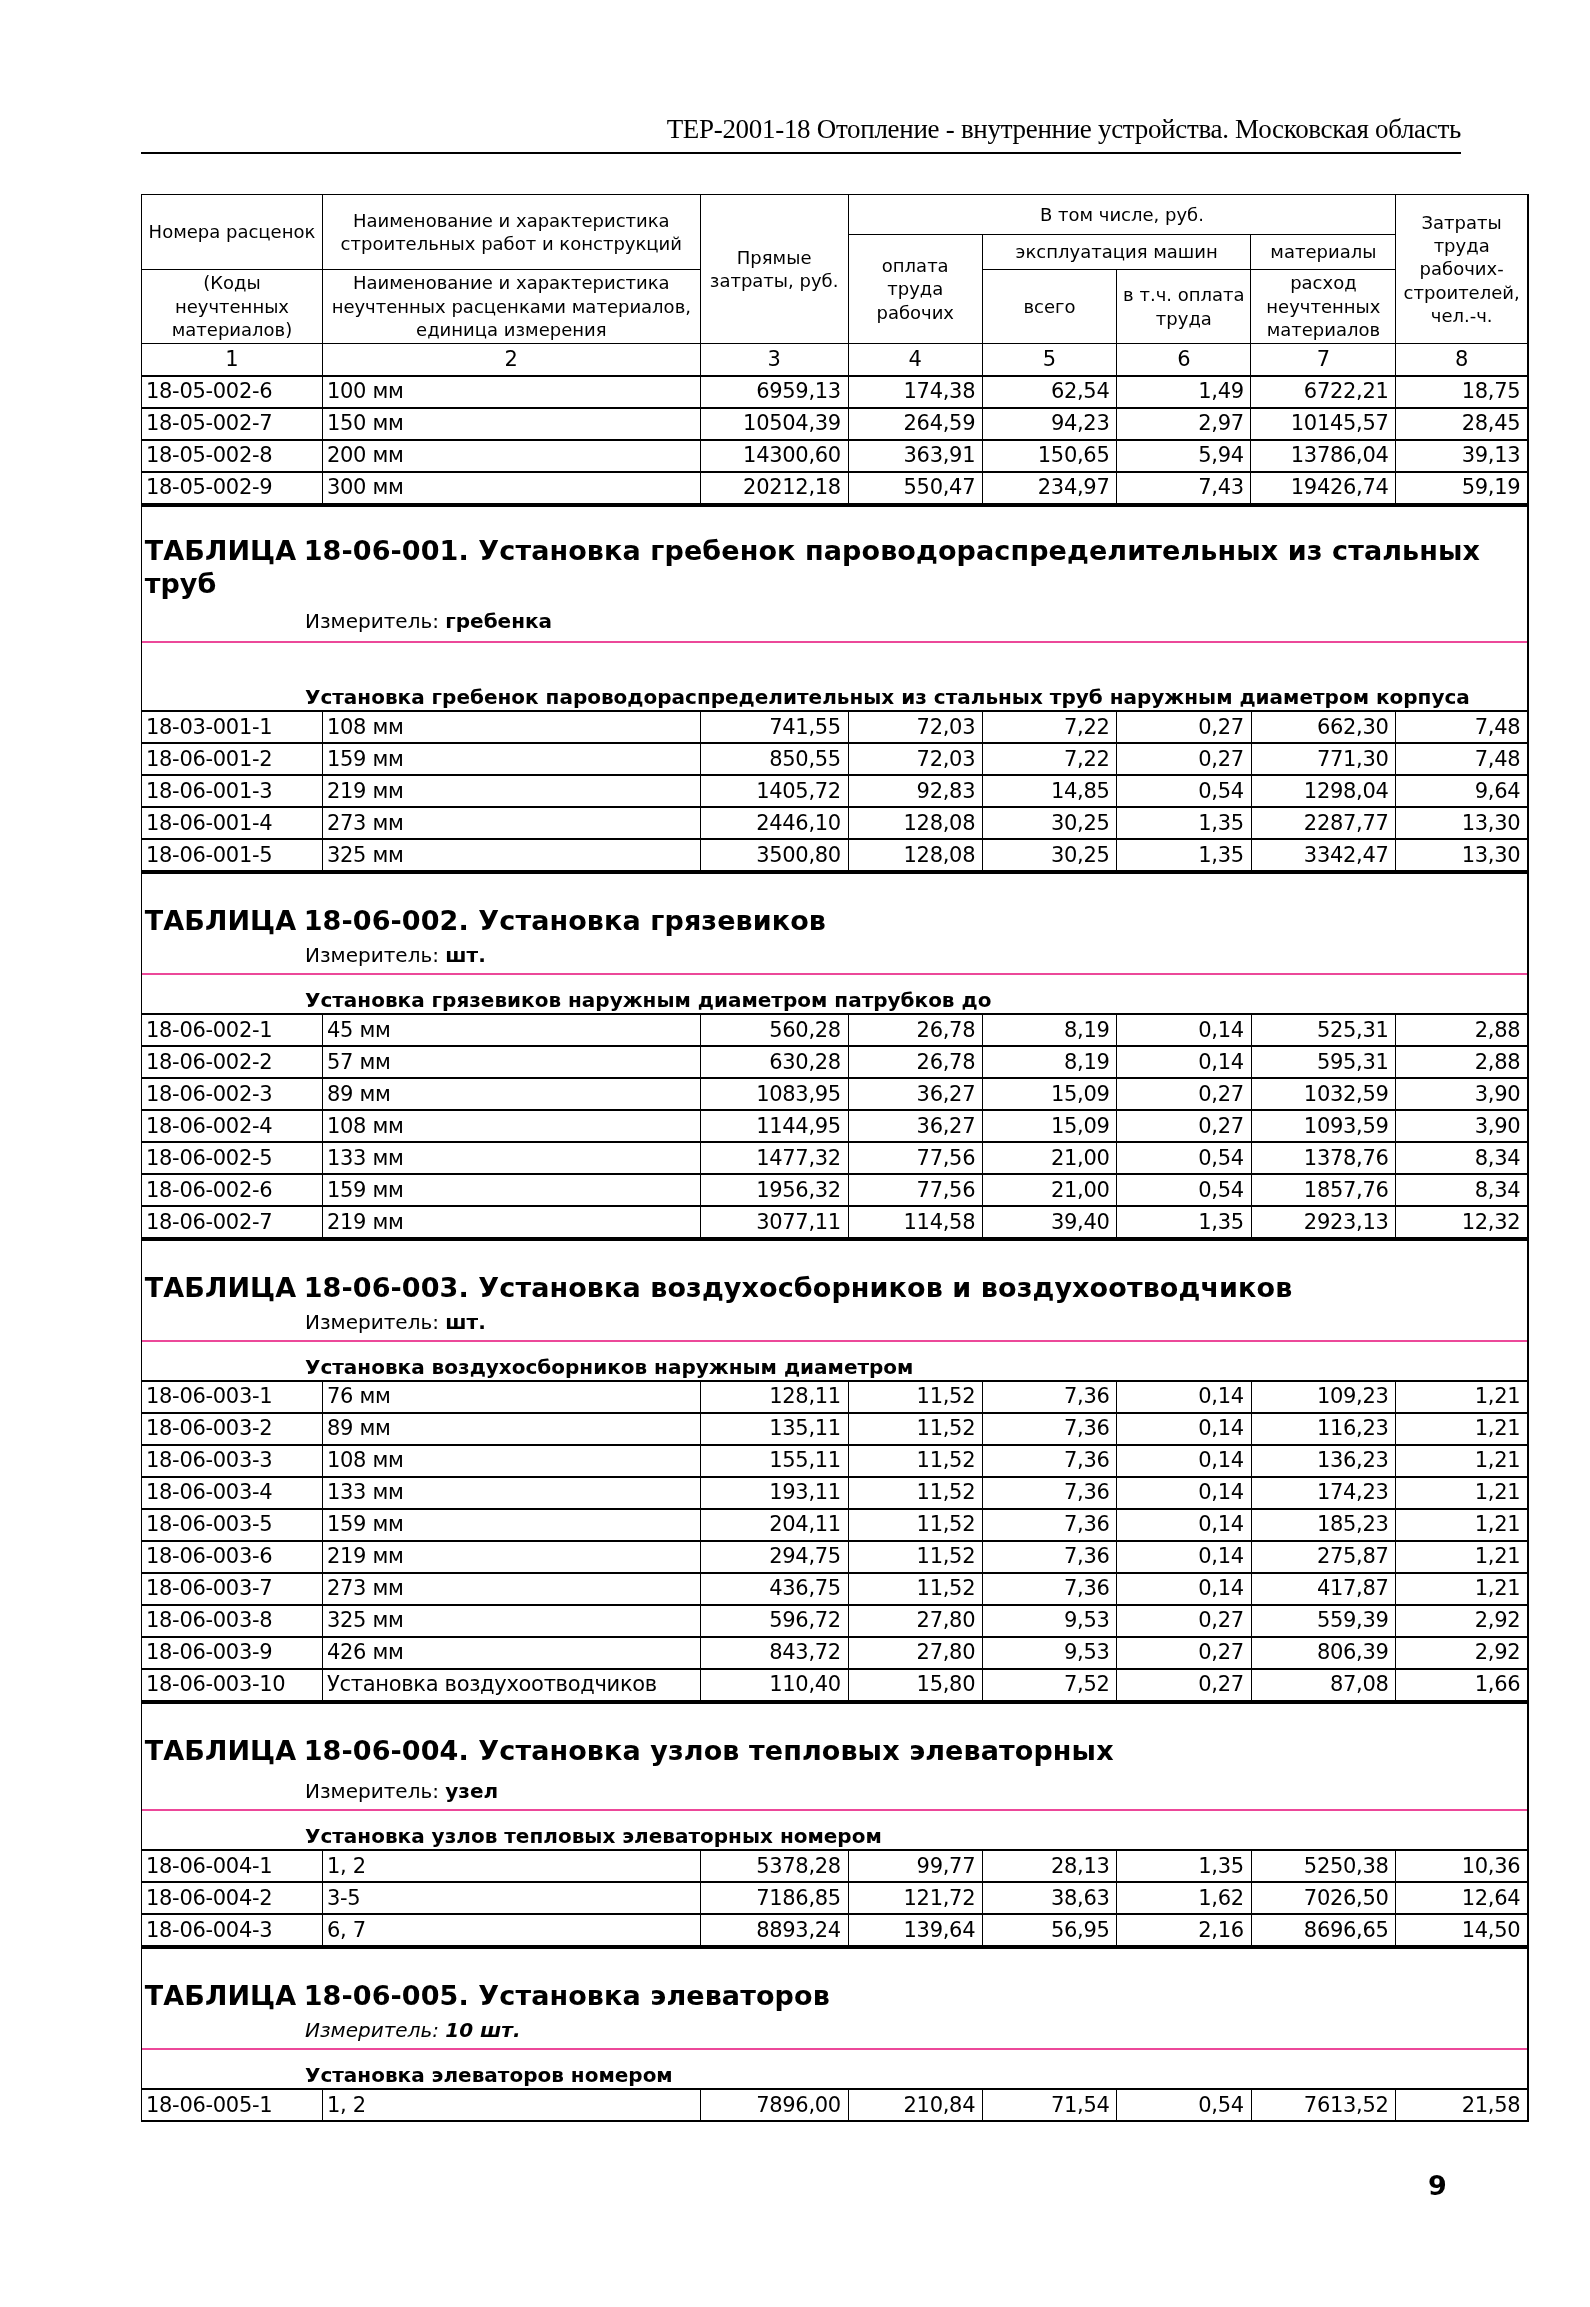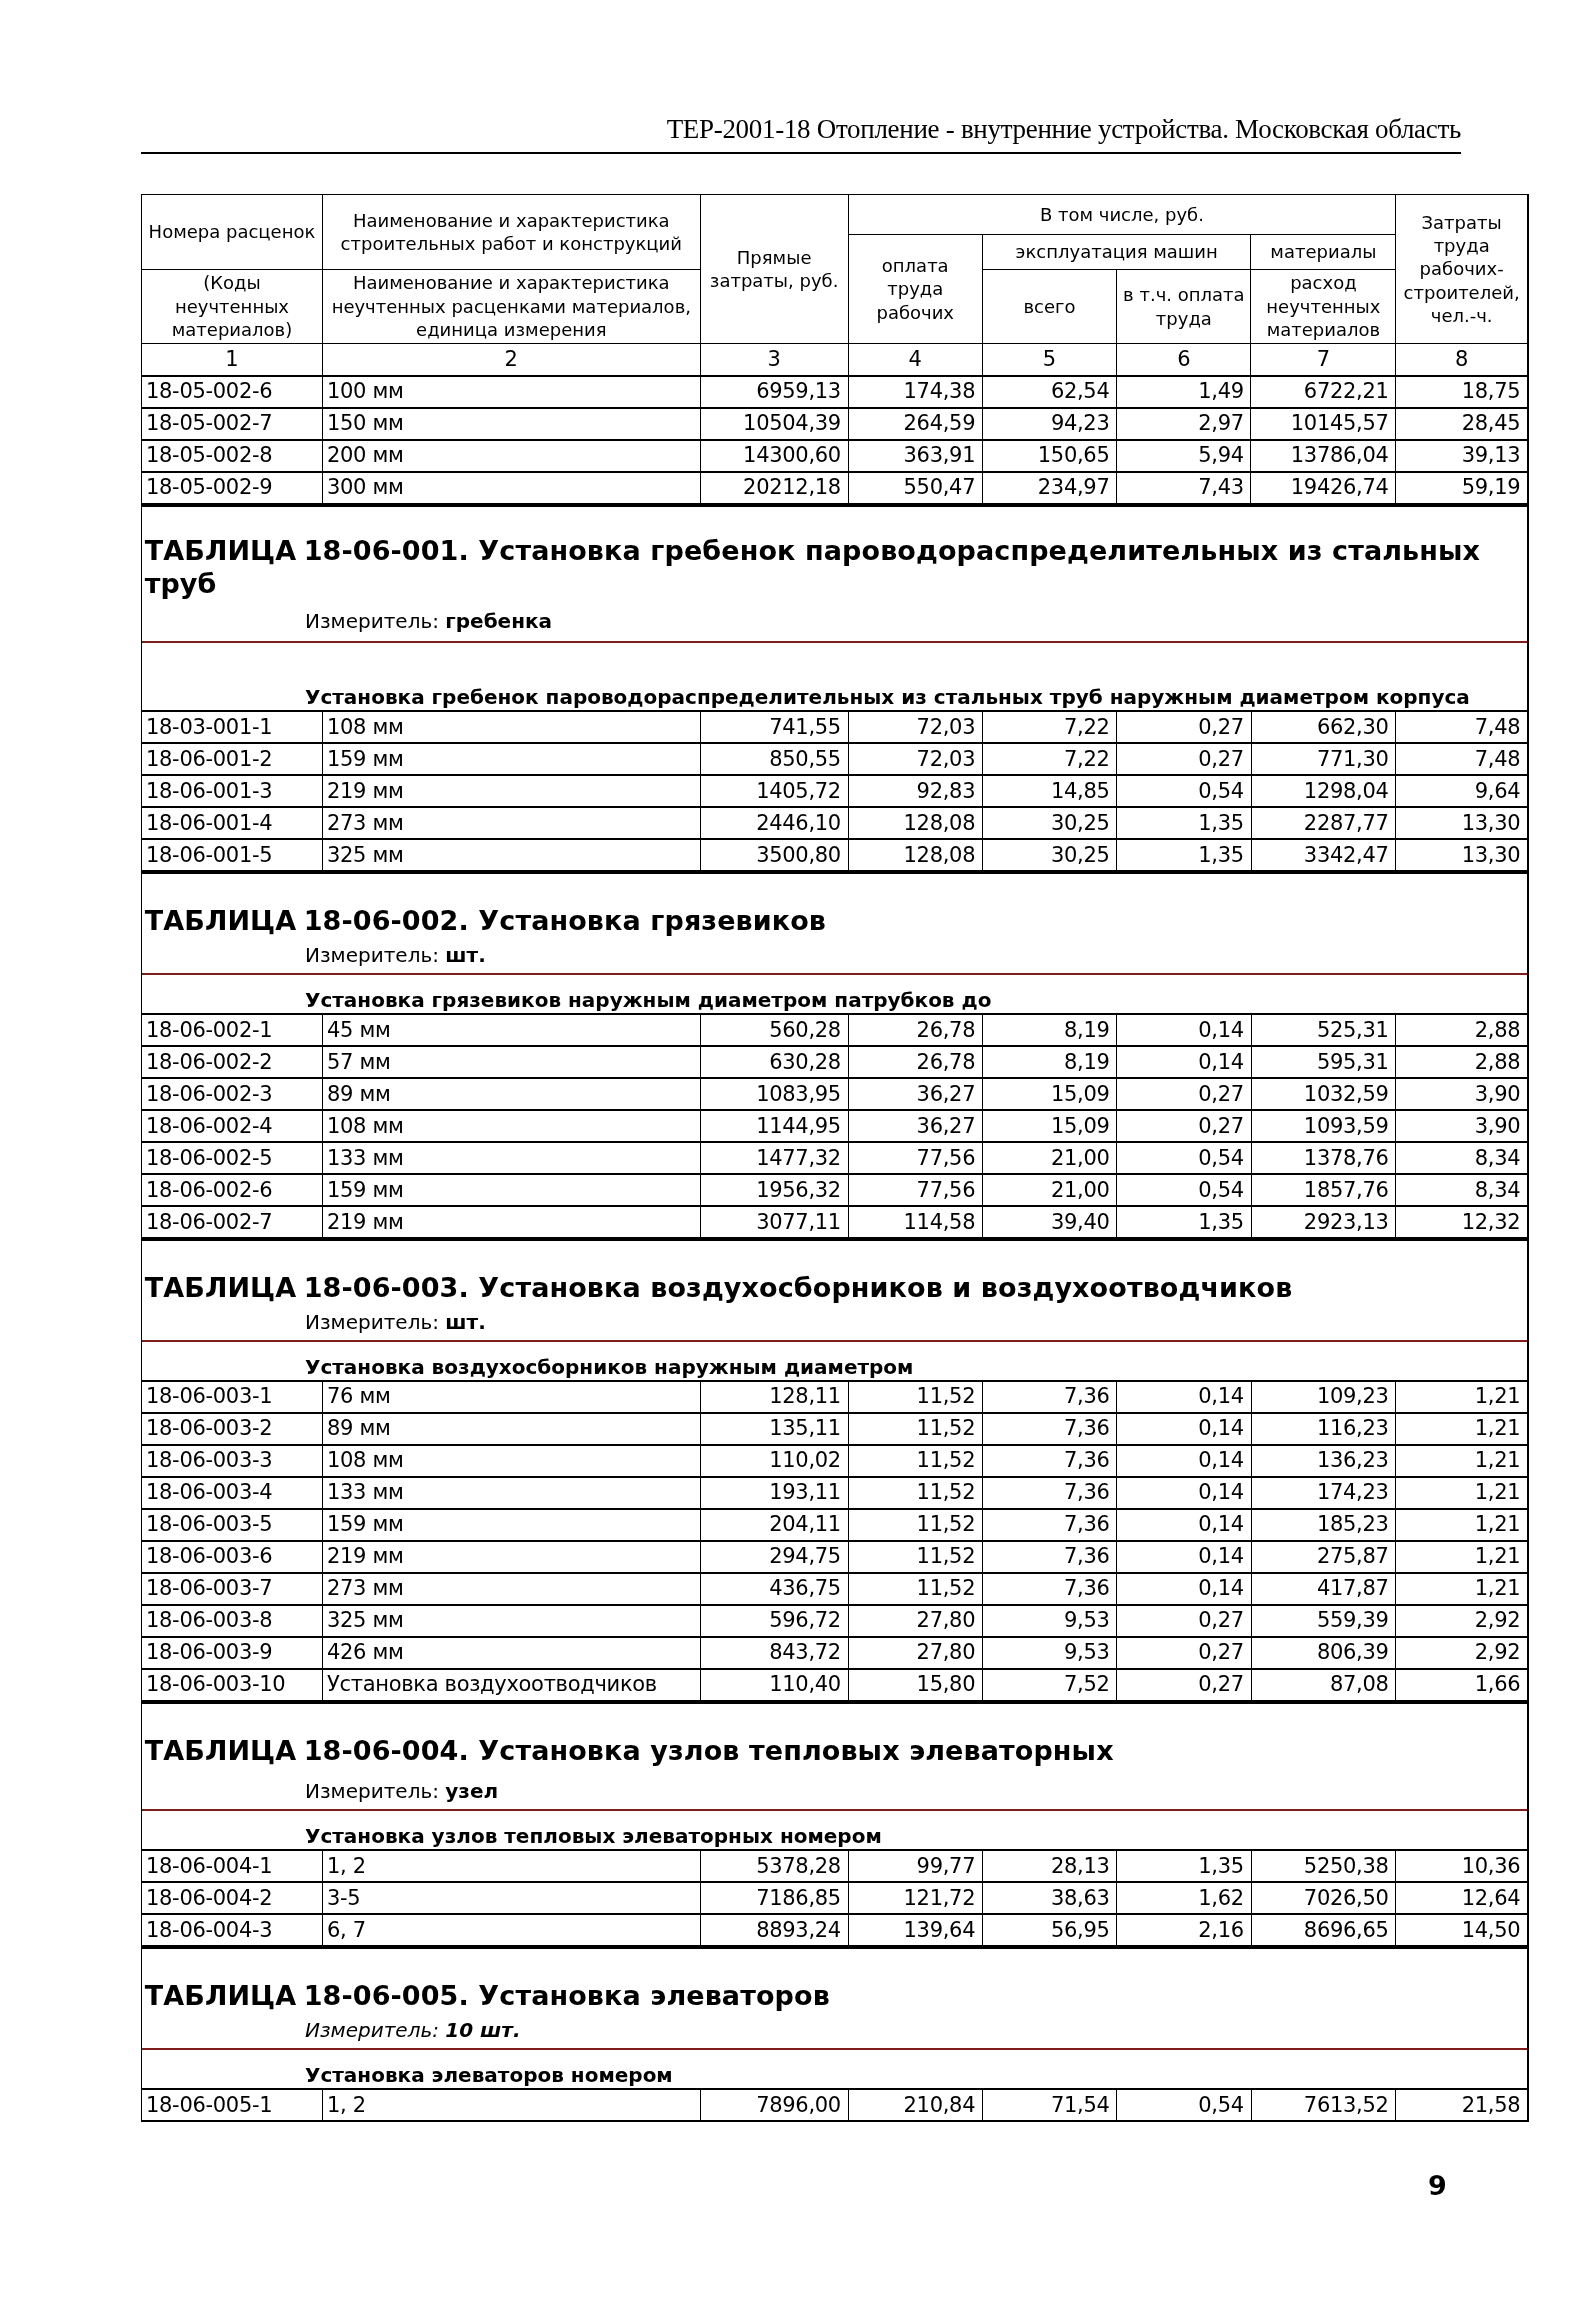--- a/index.html
+++ b/index.html
@@ -40,21 +40,21 @@
     position: relative; border-top: 2.7px solid #000;
   }
   .sec-title {
     font-weight: bold; font-size: 27px; line-height: 1.25; padding: 0 0 0 2.7px;
     letter-spacing: 0.1px;
   }
   .sec-title .lab { display: inline-block; width: 159px; }
   .meter { font-size: 20px; padding-left: 163px; }
   .meter b { font-weight: bold; }
   .group {
-    border-top: 2px solid #7f1d1d; font-weight: bold; font-size: 20px;
+    border-top: 2px solid #ec4899; font-weight: bold; font-size: 20px;
     padding-left: 163px; padding-right: 16px; line-height: 1.3;
   }
 
   #page-number {
     position: absolute; left: 1428px; top: 2170px; font-size: 27px; font-weight: bold;
   }
 
   col.c1 { width: 172px; } col.c2 { width: 360px; } col.c3 { width: 141px; }
   col.c4 { width: 128px; } col.c5 { width: 128px; } col.c6 { width: 128px; }
   col.c7 { width: 138px; } col.c8 { width: 125px; }
@@ -362,21 +362,21 @@
     <td class="num">11,52</td>
     <td class="num">7,36</td>
     <td class="num">0,14</td>
     <td class="num">116,23</td>
     <td class="num last">1,21</td>
   </tr>
 
   <tr class="row">
     <td class="code first">18-06-003-3</td>
     <td class="name">108 мм</td>
-    <td class="num">110,02</td>
+    <td class="num">155,11</td>
     <td class="num">11,52</td>
     <td class="num">7,36</td>
     <td class="num">0,14</td>
     <td class="num">136,23</td>
     <td class="num last">1,21</td>
   </tr>
 
   <tr class="row">
     <td class="code first">18-06-003-4</td>
     <td class="name">133 мм</td>

